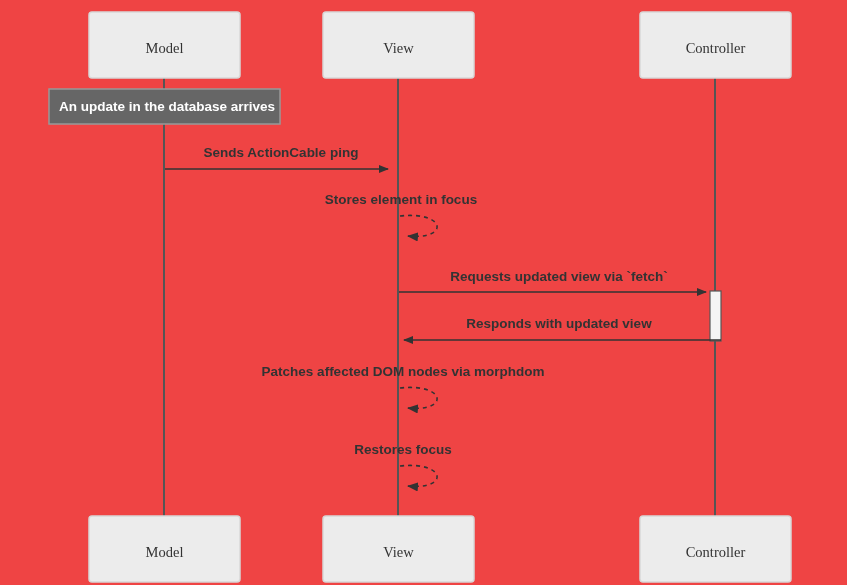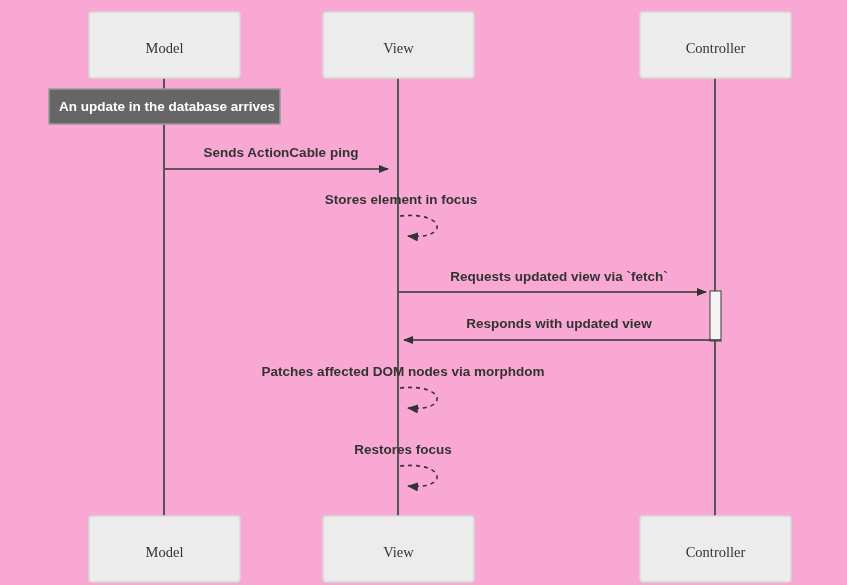--- a/index.html
+++ b/index.html
@@ -7,21 +7,21 @@
     padding: 0;
     background: #000000;
   }
   body {
     font-family: "Liberation Sans", sans-serif;
   }
   #diagram-canvas {
     position: relative;
     width: 847px;
     height: 585px;
-    background: #f9a8d4;
+    background: #ef4444;
     overflow: hidden;
   }
   #diagram-svg {
     position: absolute;
     left: 0;
     top: 0;
     width: 847px;
     height: 585px;
   }
   .actor-box-text {

